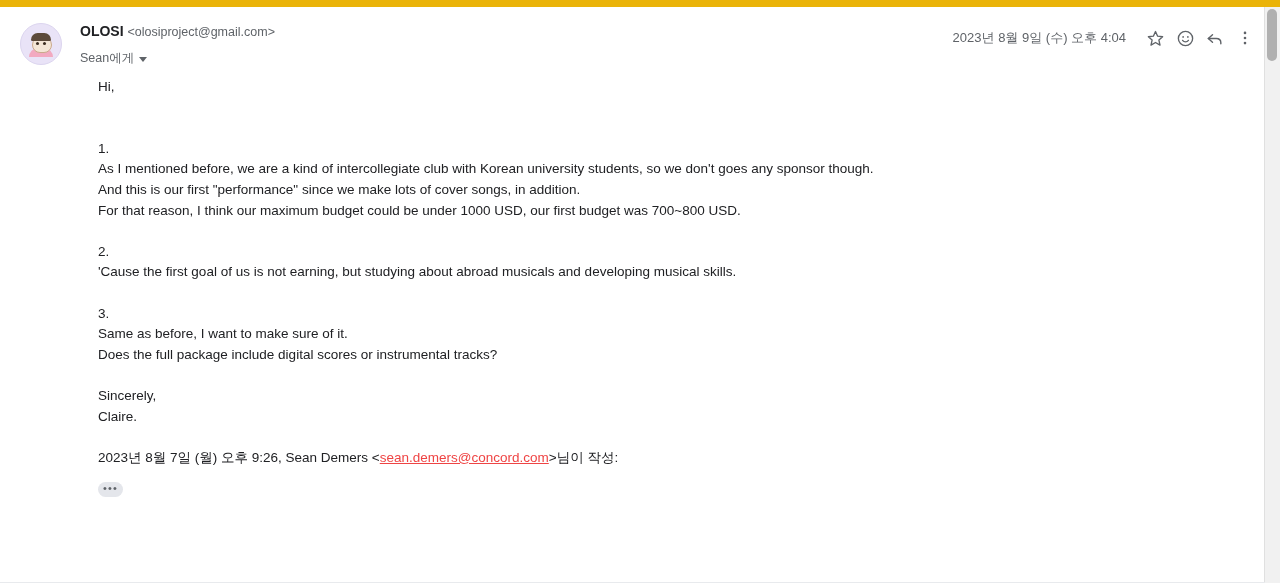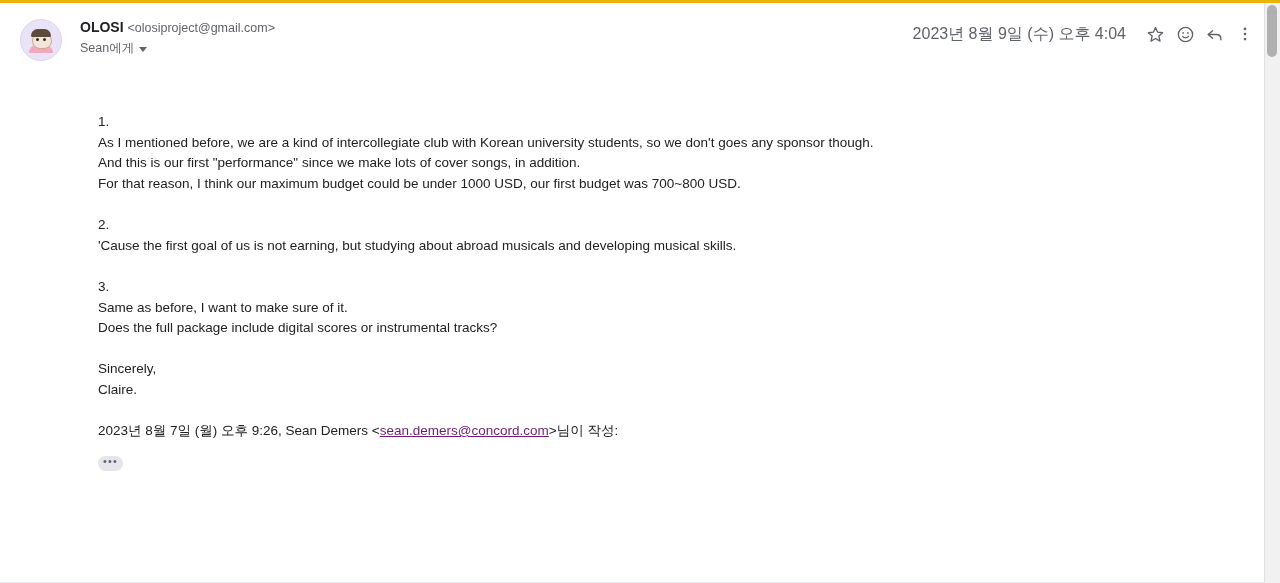--- a/index.html
+++ b/index.html
@@ -14,21 +14,21 @@
     color: #202124;
     overflow: hidden;
     position: relative;
   }
 
   .viewport {
     position: relative;
     width: 1280px;
     height: 583px;
     box-sizing: border-box;
-    border-top: 3px solid #eab308;
+    border-top: 7px solid #eab308;
     background: #fff;
     overflow: hidden;
   }
 
   
   .scrollbar {
     position: absolute;
     top: 0;
     right: 0;
     width: 15px;
@@ -126,21 +126,21 @@
   .sender-name {
     font-weight: bold;
     font-size: 14px;
     color: #202124;
   }
   .sender-email {
     font-size: 12.5px;
     color: #5f6368;
   }
   .to-line {
-    margin-top: 2px;
+    margin-top: 8px;
     font-size: 12.5px;
     color: #5f6368;
     display: inline-flex;
     align-items: center;
     gap: 5px;
     cursor: pointer;
   }
   .caret {
     display: inline-block;
     width: 0;
@@ -152,21 +152,21 @@
   }
 
   .hdr-actions {
     flex: 0 0 auto;
     display: flex;
     align-items: center;
     gap: 0px;
     padding-top: 2px;
   }
   .date {
-    font-size: 16px;
+    font-size: 13px;
     color: #5f6368;
     margin-right: 14px;
     white-space: nowrap;
   }
   .icon-btn {
     width: 30px;
     height: 30px;
     display: flex;
     align-items: center;
     justify-content: center;
@@ -191,21 +191,21 @@
     white-space: pre-wrap;
   }
   .blank { height: 20.6px; }
 
   .quote-line {
     margin-top: 20.6px;
     font-size: 13.5px;
     line-height: 20.6px;
   }
   .quote-line a {
-    color: #701a75;
+    color: #ef4444;
   }
 
   .more-btn {
     margin-top: 14px;
     display: inline-flex;
     align-items: center;
     justify-content: center;
     width: 25px;
     height: 15px;
     border-radius: 8px;
@@ -288,20 +288,21 @@
           <svg width="18" height="18" viewBox="0 0 24 24" fill="#5f6368">
             <circle cx="12" cy="5.2" r="1.75"></circle>
             <circle cx="12" cy="12" r="1.75"></circle>
             <circle cx="12" cy="18.8" r="1.75"></circle>
           </svg>
         </div>
       </div>
     </div>
 
     <div class="body-text">
+      <p>Hi,</p>
       <div class="blank"></div>
       <div class="blank"></div>
       <p>1.</p>
       <p>As I mentioned before, we are a kind of intercollegiate club with Korean university students, so we don't goes any sponsor though.</p>
       <p>And this is our first "performance" since we make lots of cover songs, in addition.</p>
       <p>For that reason, I think our maximum budget could be under 1000 USD, our first budget was 700~800 USD.</p>
       <div class="blank"></div>
       <p>2.</p>
       <p>'Cause the first goal of us is not earning, but studying about abroad musicals and developing musical skills.</p>
       <div class="blank"></div>

